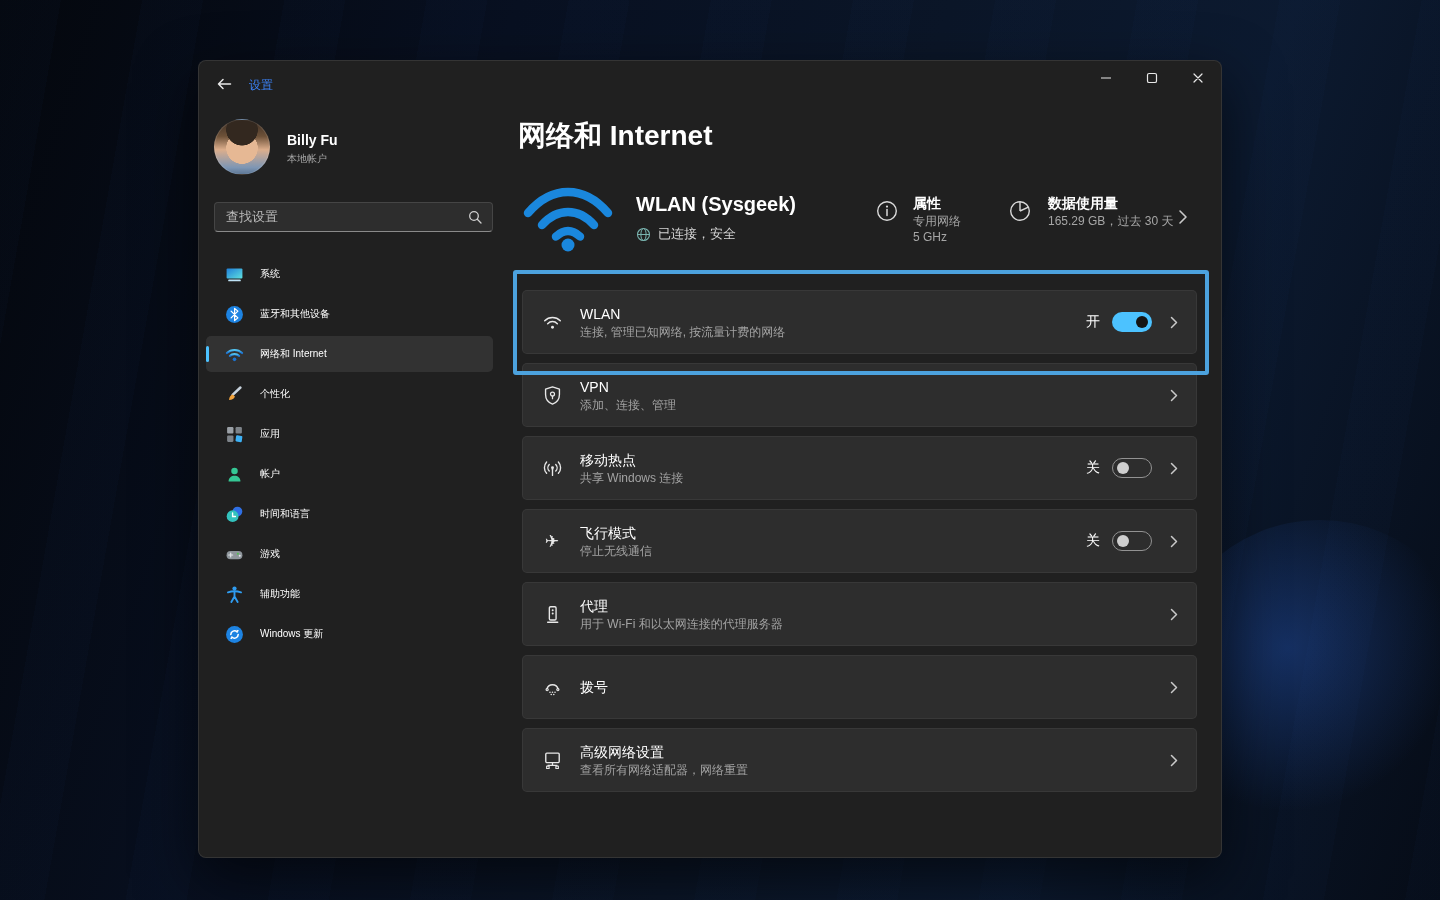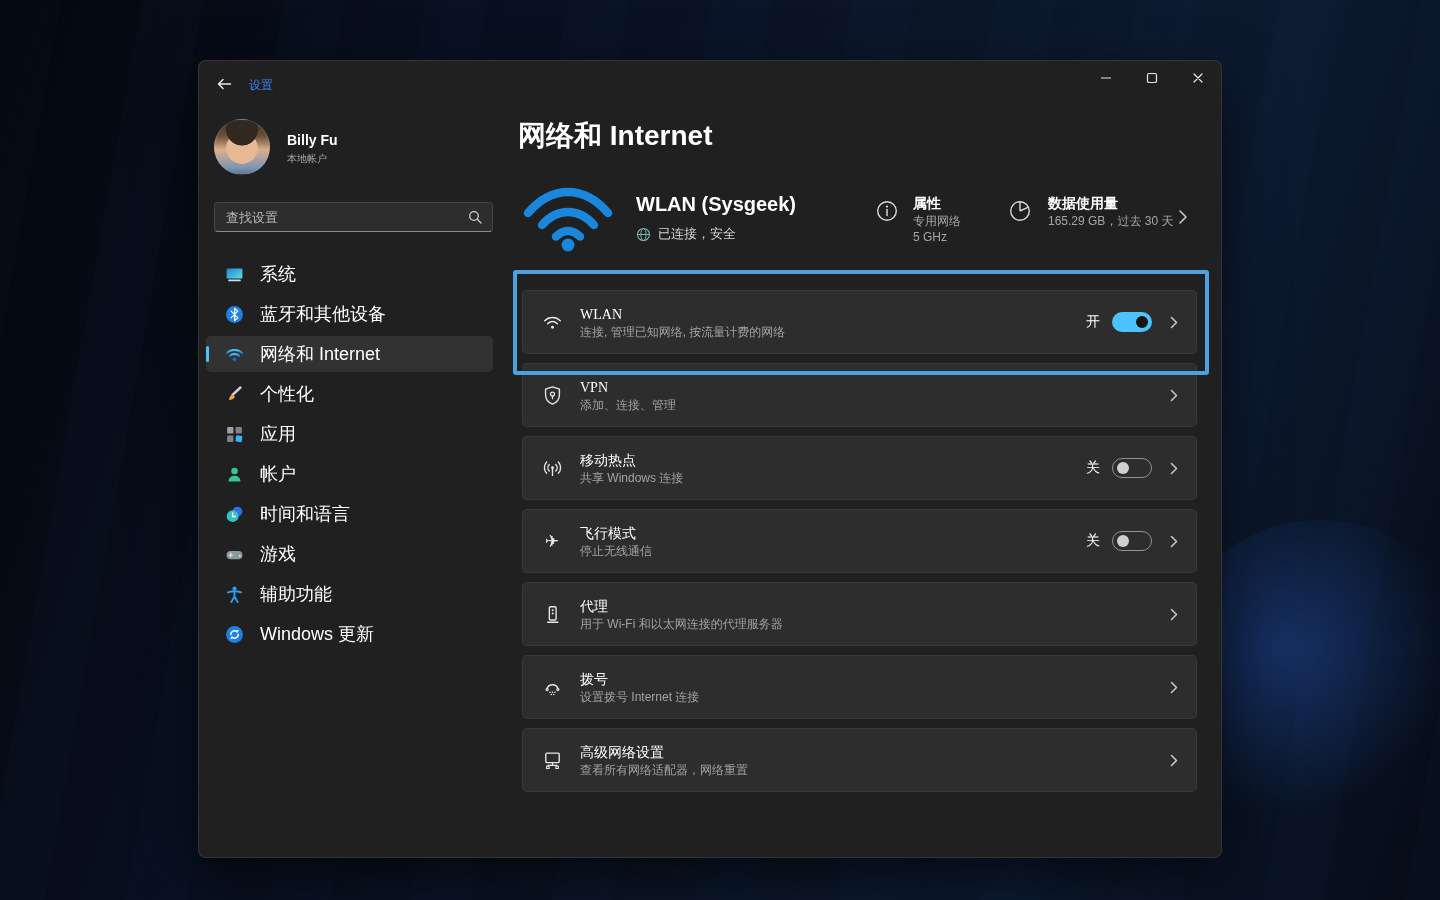--- a/index.html
+++ b/index.html
@@ -39,33 +39,33 @@
       radial-gradient(circle at 50% 52%, #e6b894 0 40%, rgba(0,0,0,0) 41%),
       linear-gradient(180deg,#3a2d24 0%, #6d5138 30%, #dcae8c 55%, #7e96b4 88%, #5d7795 100%);
     border:1px solid rgba(255,255,255,0.12); }
   .p-name { position:absolute; left:73px; top:13px; font-size:14px; font-weight:700; }
   .p-type { position:absolute; left:73px; top:33px; font-size:10px; color:#a6a6a6; }
 
   .searchbox { position:absolute; left:15px; top:141px; width:279px; height:30px;
     background:#2d2d2d; border:1px solid #454545; border-bottom:1px solid #8a8a8a;
     border-radius:4px; display:flex; align-items:center; }
   .searchbox input { flex:1; background:transparent; border:none; outline:none;
-    color:#e6e6e6; font-size:13px; padding:0 8px 0 11px; font-family:Liberation Sans, sans-serif; }
+    color:#e6e6e6; font-size:13px; padding:0 8px 0 11px; font-family:Liberation Mono, monospace; }
   .searchbox input::placeholder { color:#b9b9b9; }
   .search-ic { margin-right:9px; display:flex; }
 
   .nav { position:absolute; left:7px; top:195px; width:287px; display:flex; flex-direction:column; gap:4px; }
   .navitem { position:relative; height:36px; border-radius:5px; display:flex; align-items:center;
     padding-left:18px; gap:16px; cursor:pointer; }
   .navitem.sel { background:#323232; }
   .navitem .pill { display:none; }
   .navitem.sel .pill { display:block; position:absolute; left:0; top:10px; width:3px; height:16px;
     border-radius:2px; background:#4cc2ff; }
   .nicon { width:20px; height:20px; display:flex; align-items:center; justify-content:center; }
-  .nlabel { font-size:18px; color:#fff; }
+  .nlabel { font-size:10px; color:#fff; }
 
   
   .page-title { position:absolute; left:319px; top:56px; font-size:28px; font-weight:600; }
 
   .hero { position:absolute; left:319px; top:118px; right:24px; height:90px; }
   .hero-wifi { position:absolute; left:2px; top:2px; }
   .ssid { position:absolute; left:118px; top:14px; font-size:20px; font-weight:600; }
   .status { position:absolute; left:118px; top:46px; display:flex; align-items:center; gap:7px;
     font-size:13px; color:#d4d4d4; }
   .hblock { position:absolute; top:14px; display:flex; gap:14px; cursor:pointer; }
@@ -74,21 +74,21 @@
   .hb-line { font-size:12px; color:#a6a6a6; line-height:16px; }
   .props { left:357px; }
   .usage { left:490px;gap:16px; }
   .hero-chev { position:absolute; left:660px; top:30px; }
 
   .cards { position:absolute; left:323px; top:229px; width:675px; display:flex; flex-direction:column; gap:9px; }
   .card { position:relative; height:64px; background:#2d2d2d; border:1px solid rgba(255,255,255,0.055);
     border-radius:5px; display:flex; align-items:center; padding:0 16px 0 18px; gap:0; cursor:pointer; z-index:1; }
   .cicon { width:22px; display:flex; align-items:center; justify-content:center; flex:none; }
   .ctext { margin-left:17px; flex:1; min-width:0; }
-  .ctitle { font-size:14px; color:#fff; line-height:19px;font-family:Liberation Serif, serif; }
+  .ctitle { font-size:14px; color:#fff; line-height:19px; }
   .csub { font-size:12px; color:#a3a3a3; line-height:16px; }
   .cstate { font-size:14px; color:#fff; margin-right:12px; }
   .toggle { position:relative; width:40px; height:20px; border-radius:10px; margin-right:16px; flex:none; }
   .toggle.on { background:#4cc2ff; }
   .toggle.on .knob { position:absolute; right:4px; top:4px; width:12px; height:12px; border-radius:50%; background:#14141
 4; background:#141414; }
   .toggle.off { border:1px solid #929292; }
   .toggle.off .knob { position:absolute; left:4px; top:3px; width:12px; height:12px; border-radius:50%; background:#cfcfcf; }
   .chev { display:flex; width:12px; justify-content:center; }
   .plane { font-size:17px; color:#e8e8e8; font-family:"DejaVu Sans",sans-serif; }
@@ -426,21 +426,20 @@
             <circle cx="15.1" cy="12" r="1.1" stroke="#e8e8e8" stroke-width="1" fill="none"></circle>
             <circle cx="7.6" cy="14.6" r="0.75" fill="#e8e8e8"></circle>
             <circle cx="10" cy="14.6" r="0.75" fill="#e8e8e8"></circle>
             <circle cx="12.4" cy="14.6" r="0.75" fill="#e8e8e8"></circle>
             <circle cx="8.8" cy="16.7" r="0.75" fill="#e8e8e8"></circle>
             <circle cx="11.2" cy="16.7" r="0.75" fill="#e8e8e8"></circle>
           </svg>
         </span>
       <div class="ctext">
         <div class="ctitle">拨号</div>
-        <div class="csub">设置拨号 Internet 连接</div>
       </div>
       <span class="chev">
           <svg width="8" height="13" viewBox="0 0 8 13">
             <path d="M1.5 1.5L6.5 6.5L1.5 11.5" stroke="#c9c9c9" stroke-width="1.5" fill="none" stroke-linecap="round" stroke-linejoin="round"></path>
           </svg>
         </span>
     </div>
 
     <div class="card">
       <span class="cicon">

